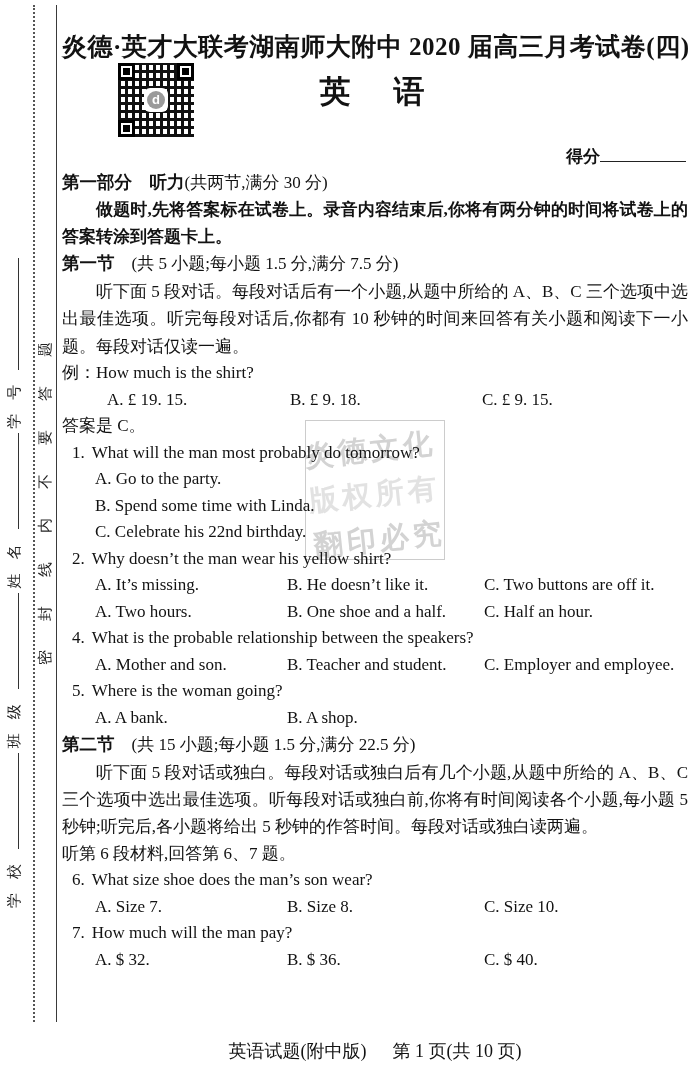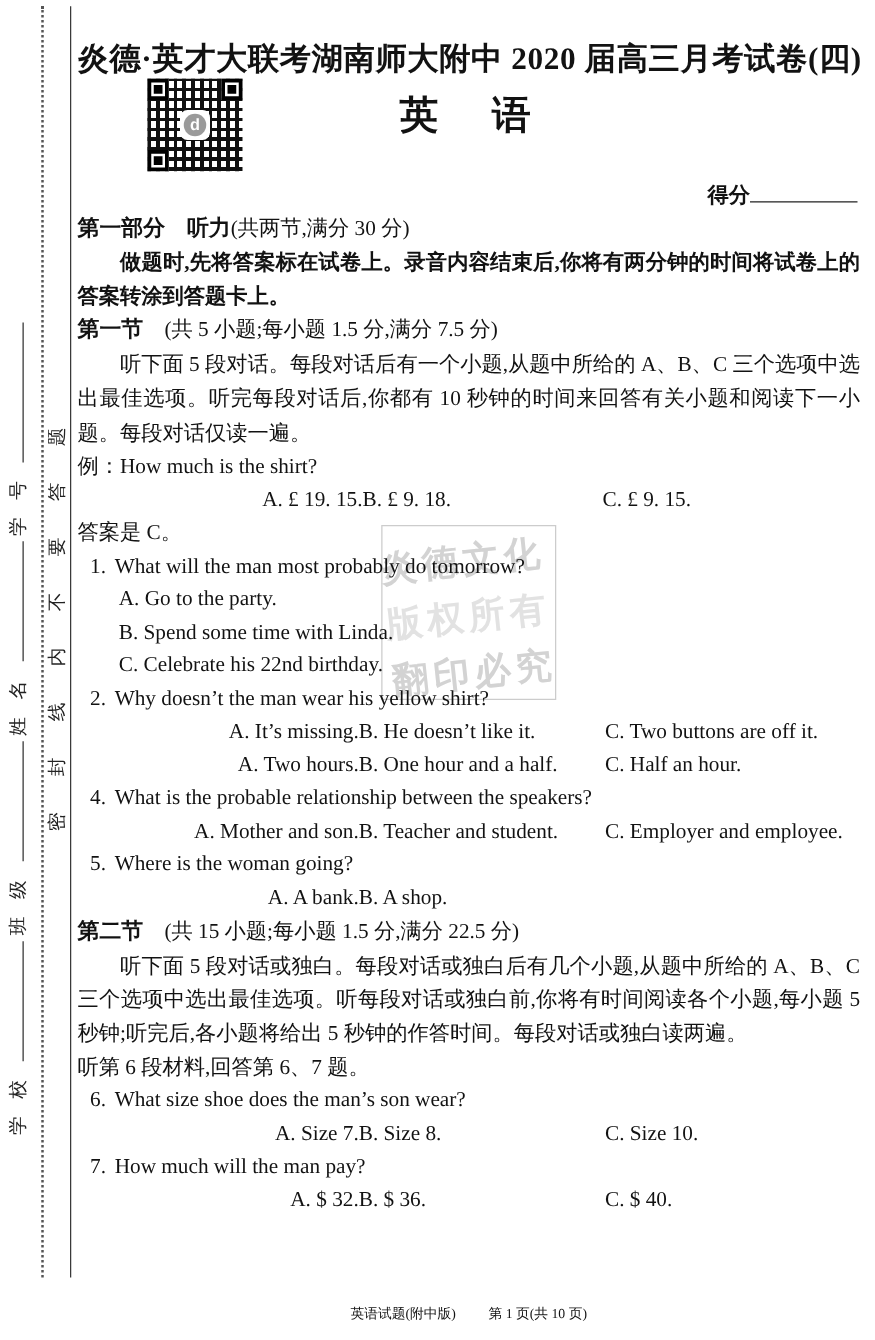--- a/index.html
+++ b/index.html
@@ -81,29 +81,29 @@
   
   .p-bold { margin:0; font-weight:700; text-indent:2em; text-align:justify; font-size:17px; line-height:27px; }
   .intro  { margin-top:5px; }
   .p-kai  { margin:0; font-weight:400; text-indent:2em; text-align:justify; font-size:17px; line-height:27.4px; }
   .row    { font-size:17px; line-height:26.5px; }
   .sec-head .b { font-weight:700; font-size:17.5px; }
   .sec-head .note { font-weight:400; }
   .q-row  { padding-left:10px; }
   .q-num  { margin-right:7px; }
   .opt-row { display:flex; padding-left:33px; }
-  .opt-row .c1 { width:192px;text-align:right; } .opt-row .c2 { width:197px; } .opt-row .c3 { flex:1; }
+  .opt-row .c1 { width:192px; } .opt-row .c2 { width:197px; } .opt-row .c3 { flex:1; }
   .opt-row.ex { padding-left:45px; }
   .opt-row.ex .c1 { width:183px; } .opt-row.ex .c2 { width:192px; }
   .opt-stack { padding-left:33px; }
 
   
   .footer {
     position:absolute; left:62px; top:1040px; width:626px; z-index:1;
-    text-align:center; font-size:11px; line-height:22px;
+    text-align:center; font-size:18px; line-height:22px;
   }
   .footer .gap { display:inline-block; width:26px; }
 </style>
 </head>
 <body>
 
 <div class="page">
 
   <div class="watermark">
     <div class="watermark-inner">
@@ -179,21 +179,21 @@
       <span class="q-num">2.</span><span>Why doesn’t the man wear his yellow shirt?</span>
     </div>
     <div class="row opt-row">
       <span class="c1">A. It’s missing.</span>
       <span class="c2">B. He doesn’t like it.</span>
       <span class="c3">C. Two buttons are off it.</span>
     </div>
 
     <div class="row opt-row">
       <span class="c1">A. Two hours.</span>
-      <span class="c2">B. One hour and a half.</span>
+      <span class="c2">B. One shoe and a half.</span>
       <span class="c3">C. Half an hour.</span>
     </div>
 
     <div class="row q-row">
       <span class="q-num">4.</span><span>What is the probable relationship between the speakers?</span>
     </div>
     <div class="row opt-row">
       <span class="c1">A. Mother and son.</span>
       <span class="c2">B. Teacher and student.</span>
       <span class="c3">C. Employer and employee.</span>

